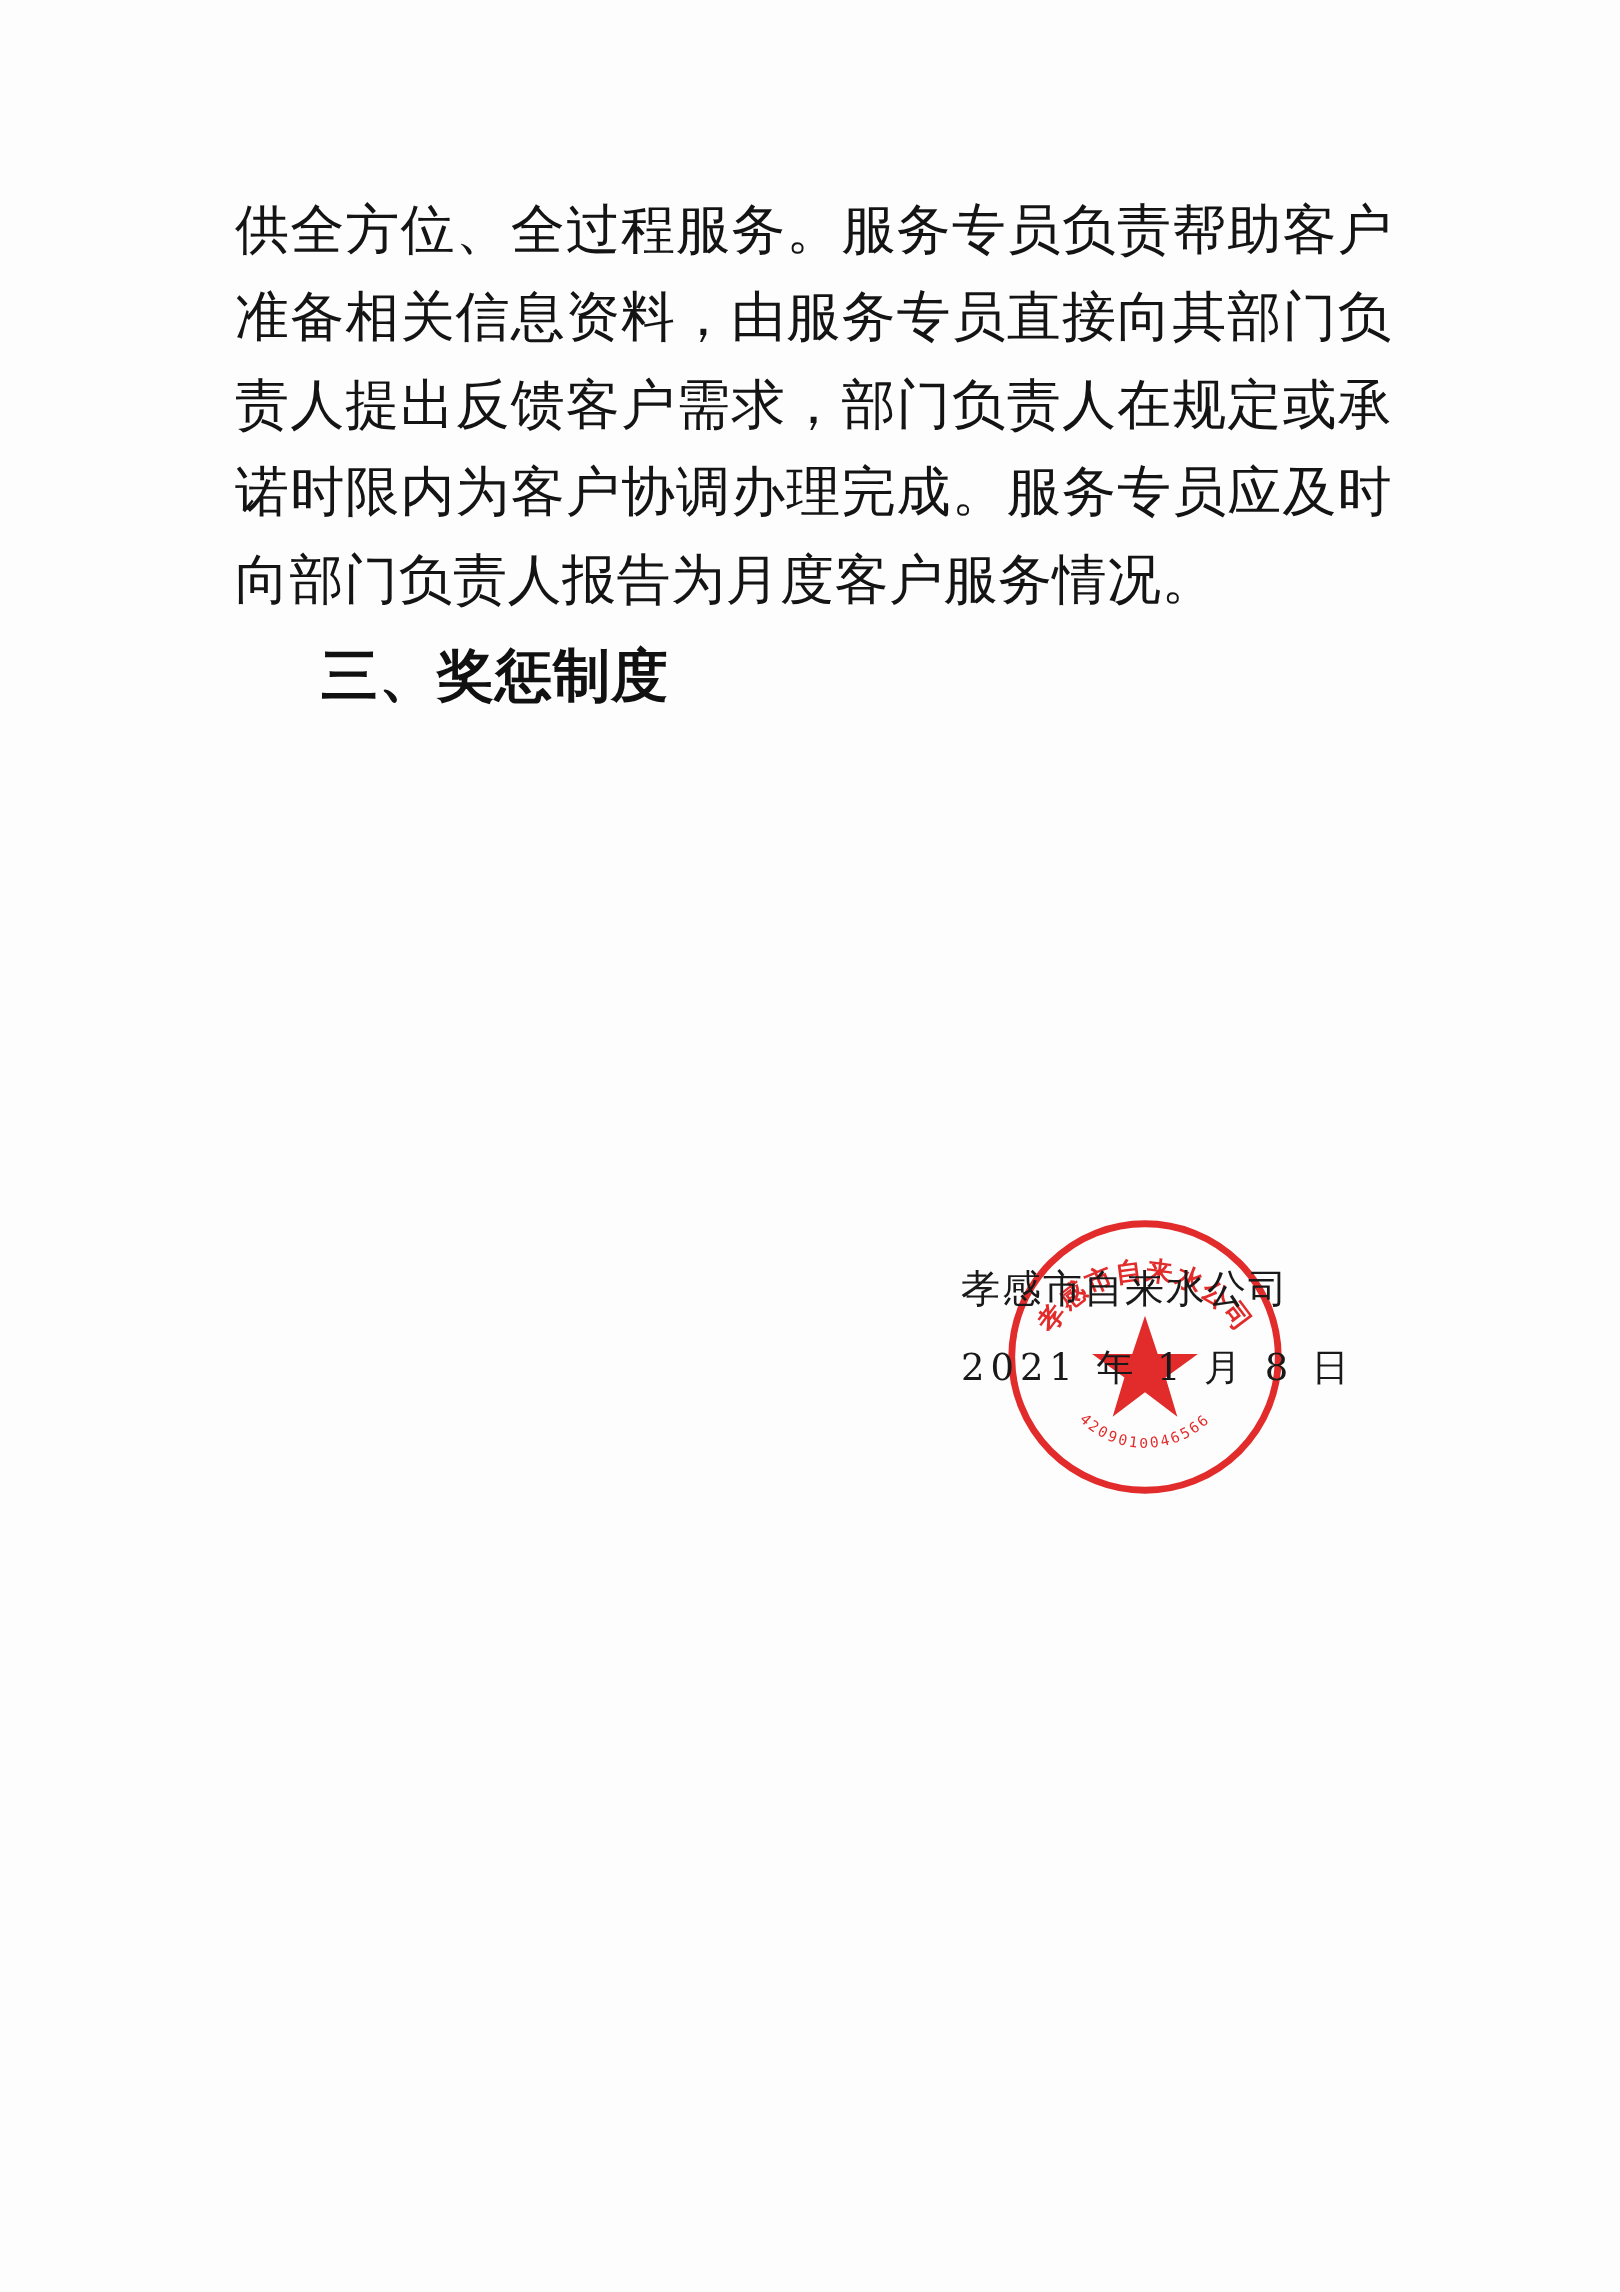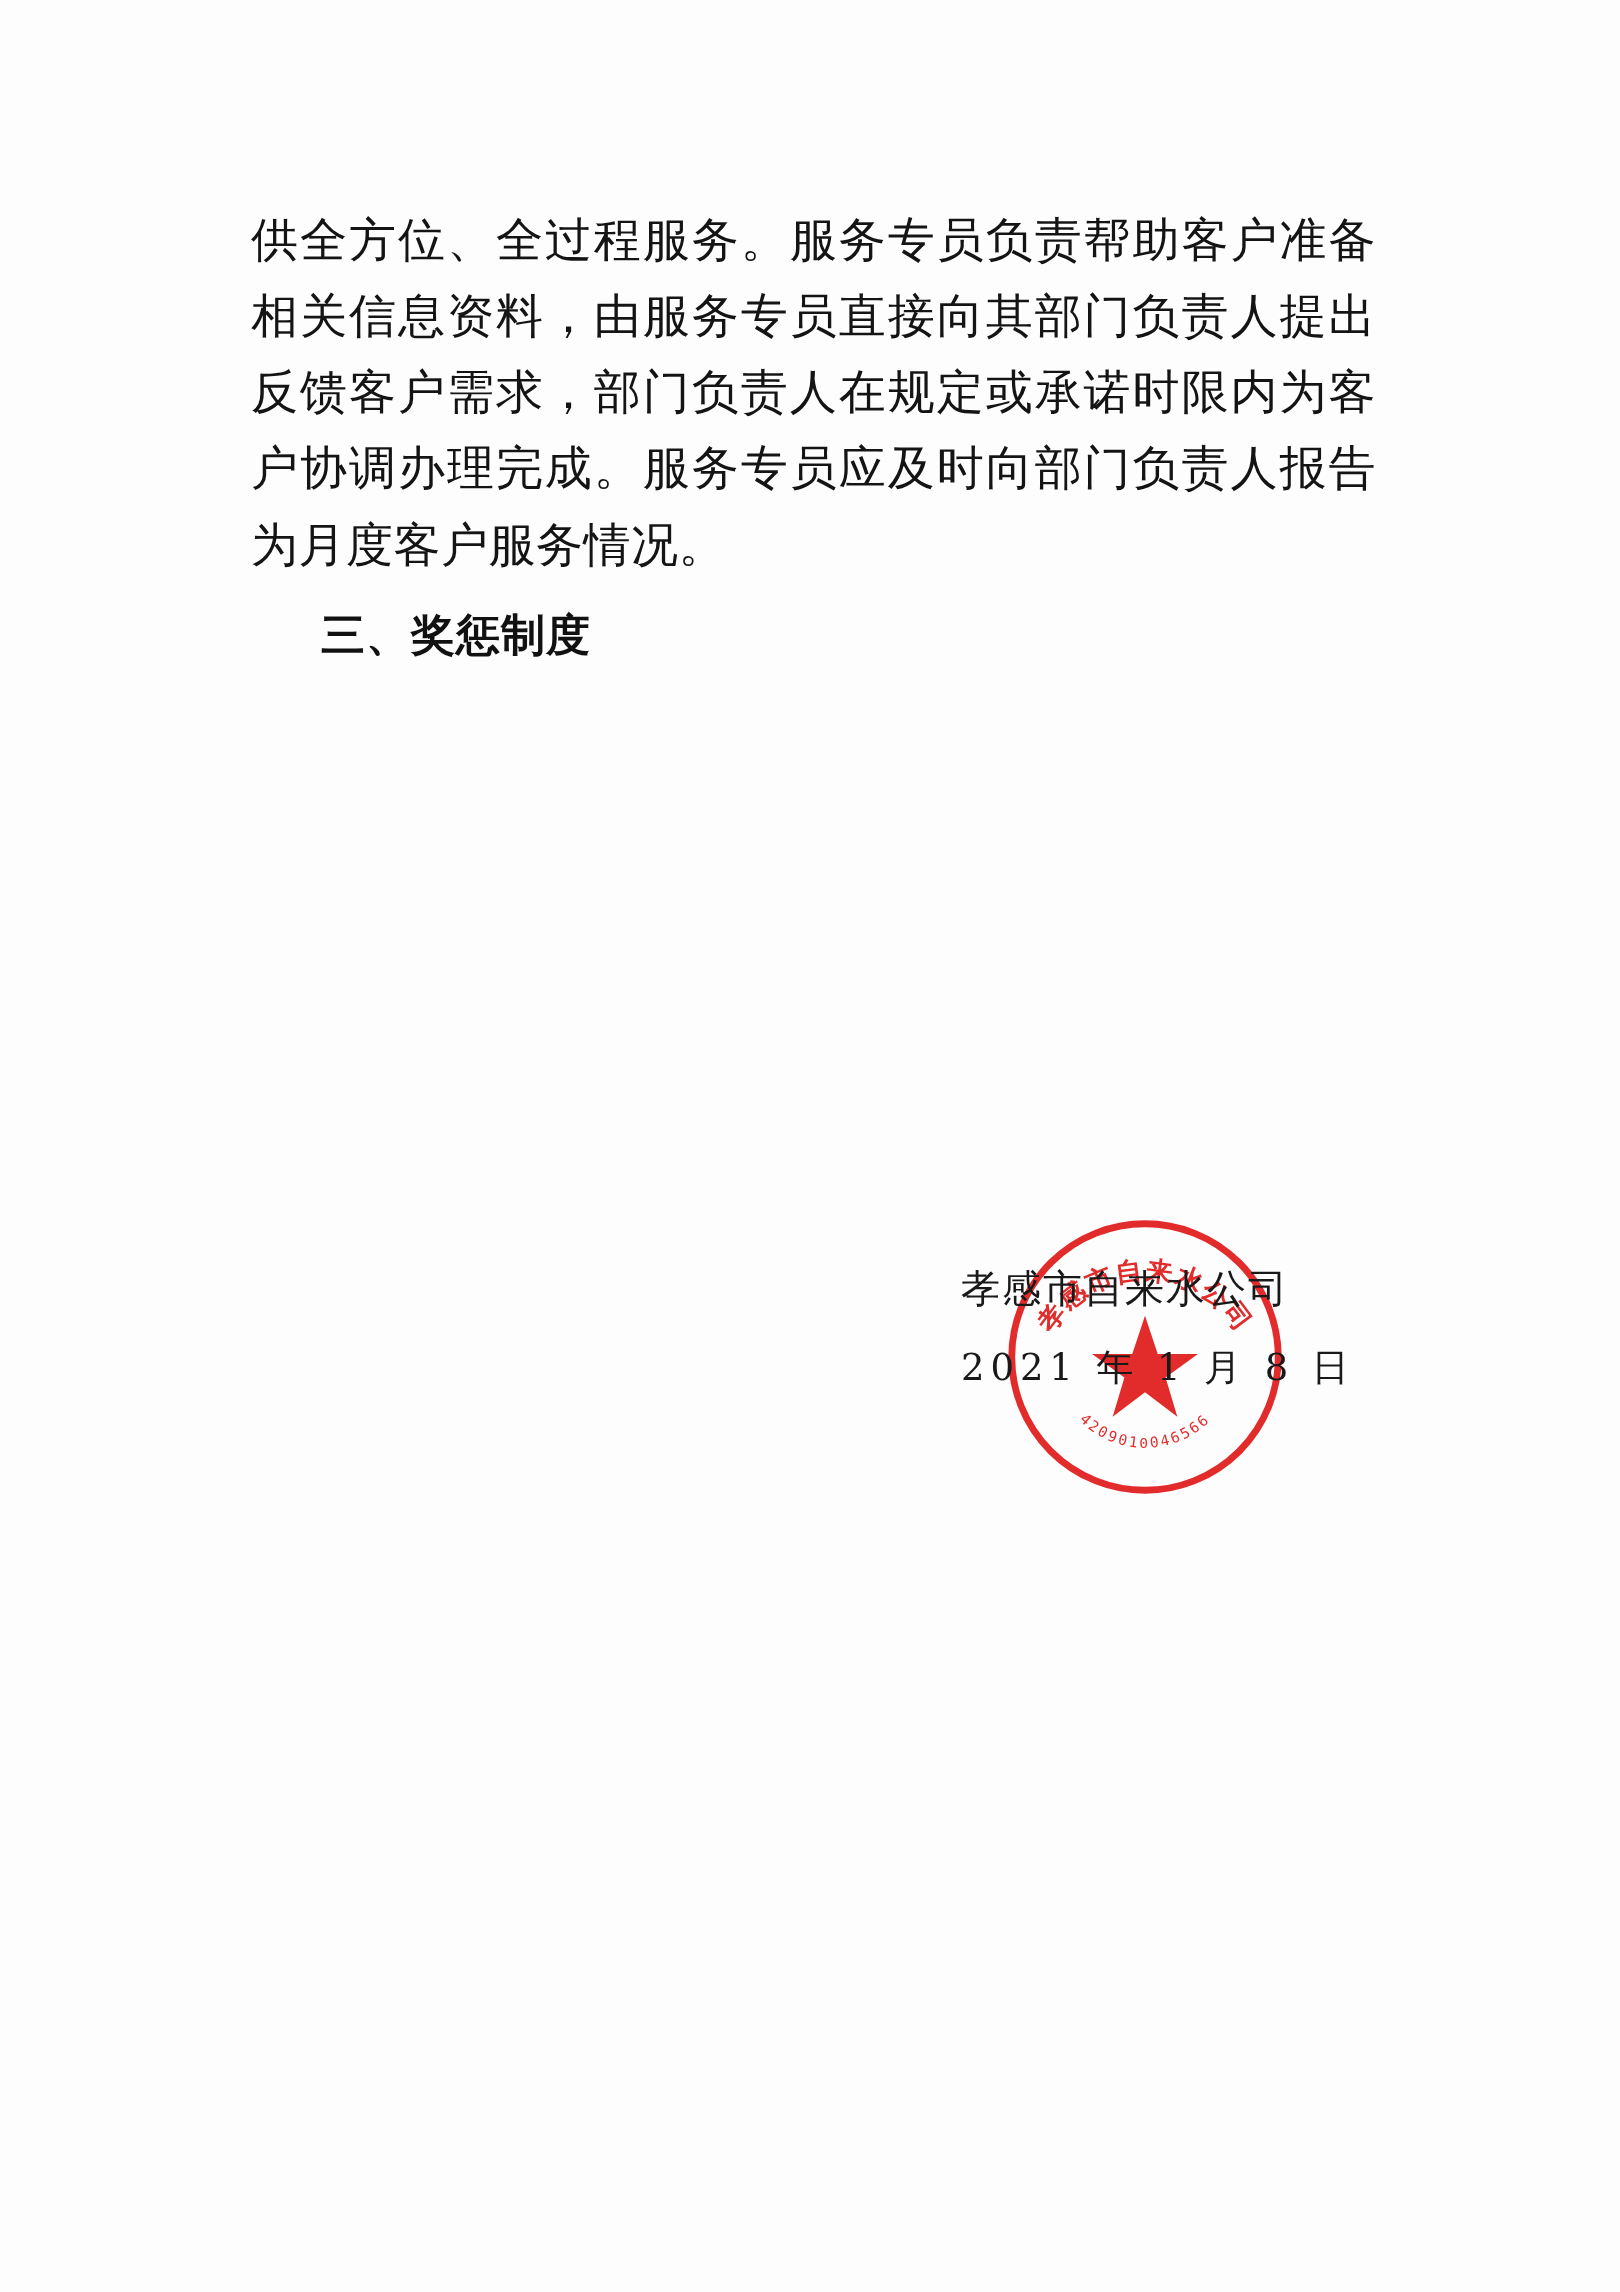--- a/index.html
+++ b/index.html
@@ -23,37 +23,37 @@
   }
 
   .content {
     position: absolute;
     left: 235px;
     top: 186px;
     width: 1157px;
   }
 
   p.body-text {
-    margin: 16px;
-    font-size: 47px;
+    margin: 0;
+    font-size: 54px;
     line-height: 1.62;
     letter-spacing: 0.5px;
     text-align: justify;
     text-justify: inter-character;
     color: #141414;
     font-family: "DejaVu Serif", "Liberation Serif", serif;
   }
 
   p.indent {
     text-indent: 86px;
   }
 
   h2.section-heading {
     margin: 5.9px 0 2px 0;
-    font-size: 44px;
+    font-size: 57px;
     line-height: 1.62;
     font-weight: bold;
     text-indent: 86px;
     letter-spacing: 1px;
     color: #111111;
     font-family: "DejaVu Sans", "Liberation Sans", sans-serif;
   }
 
   
   .sign-block {

